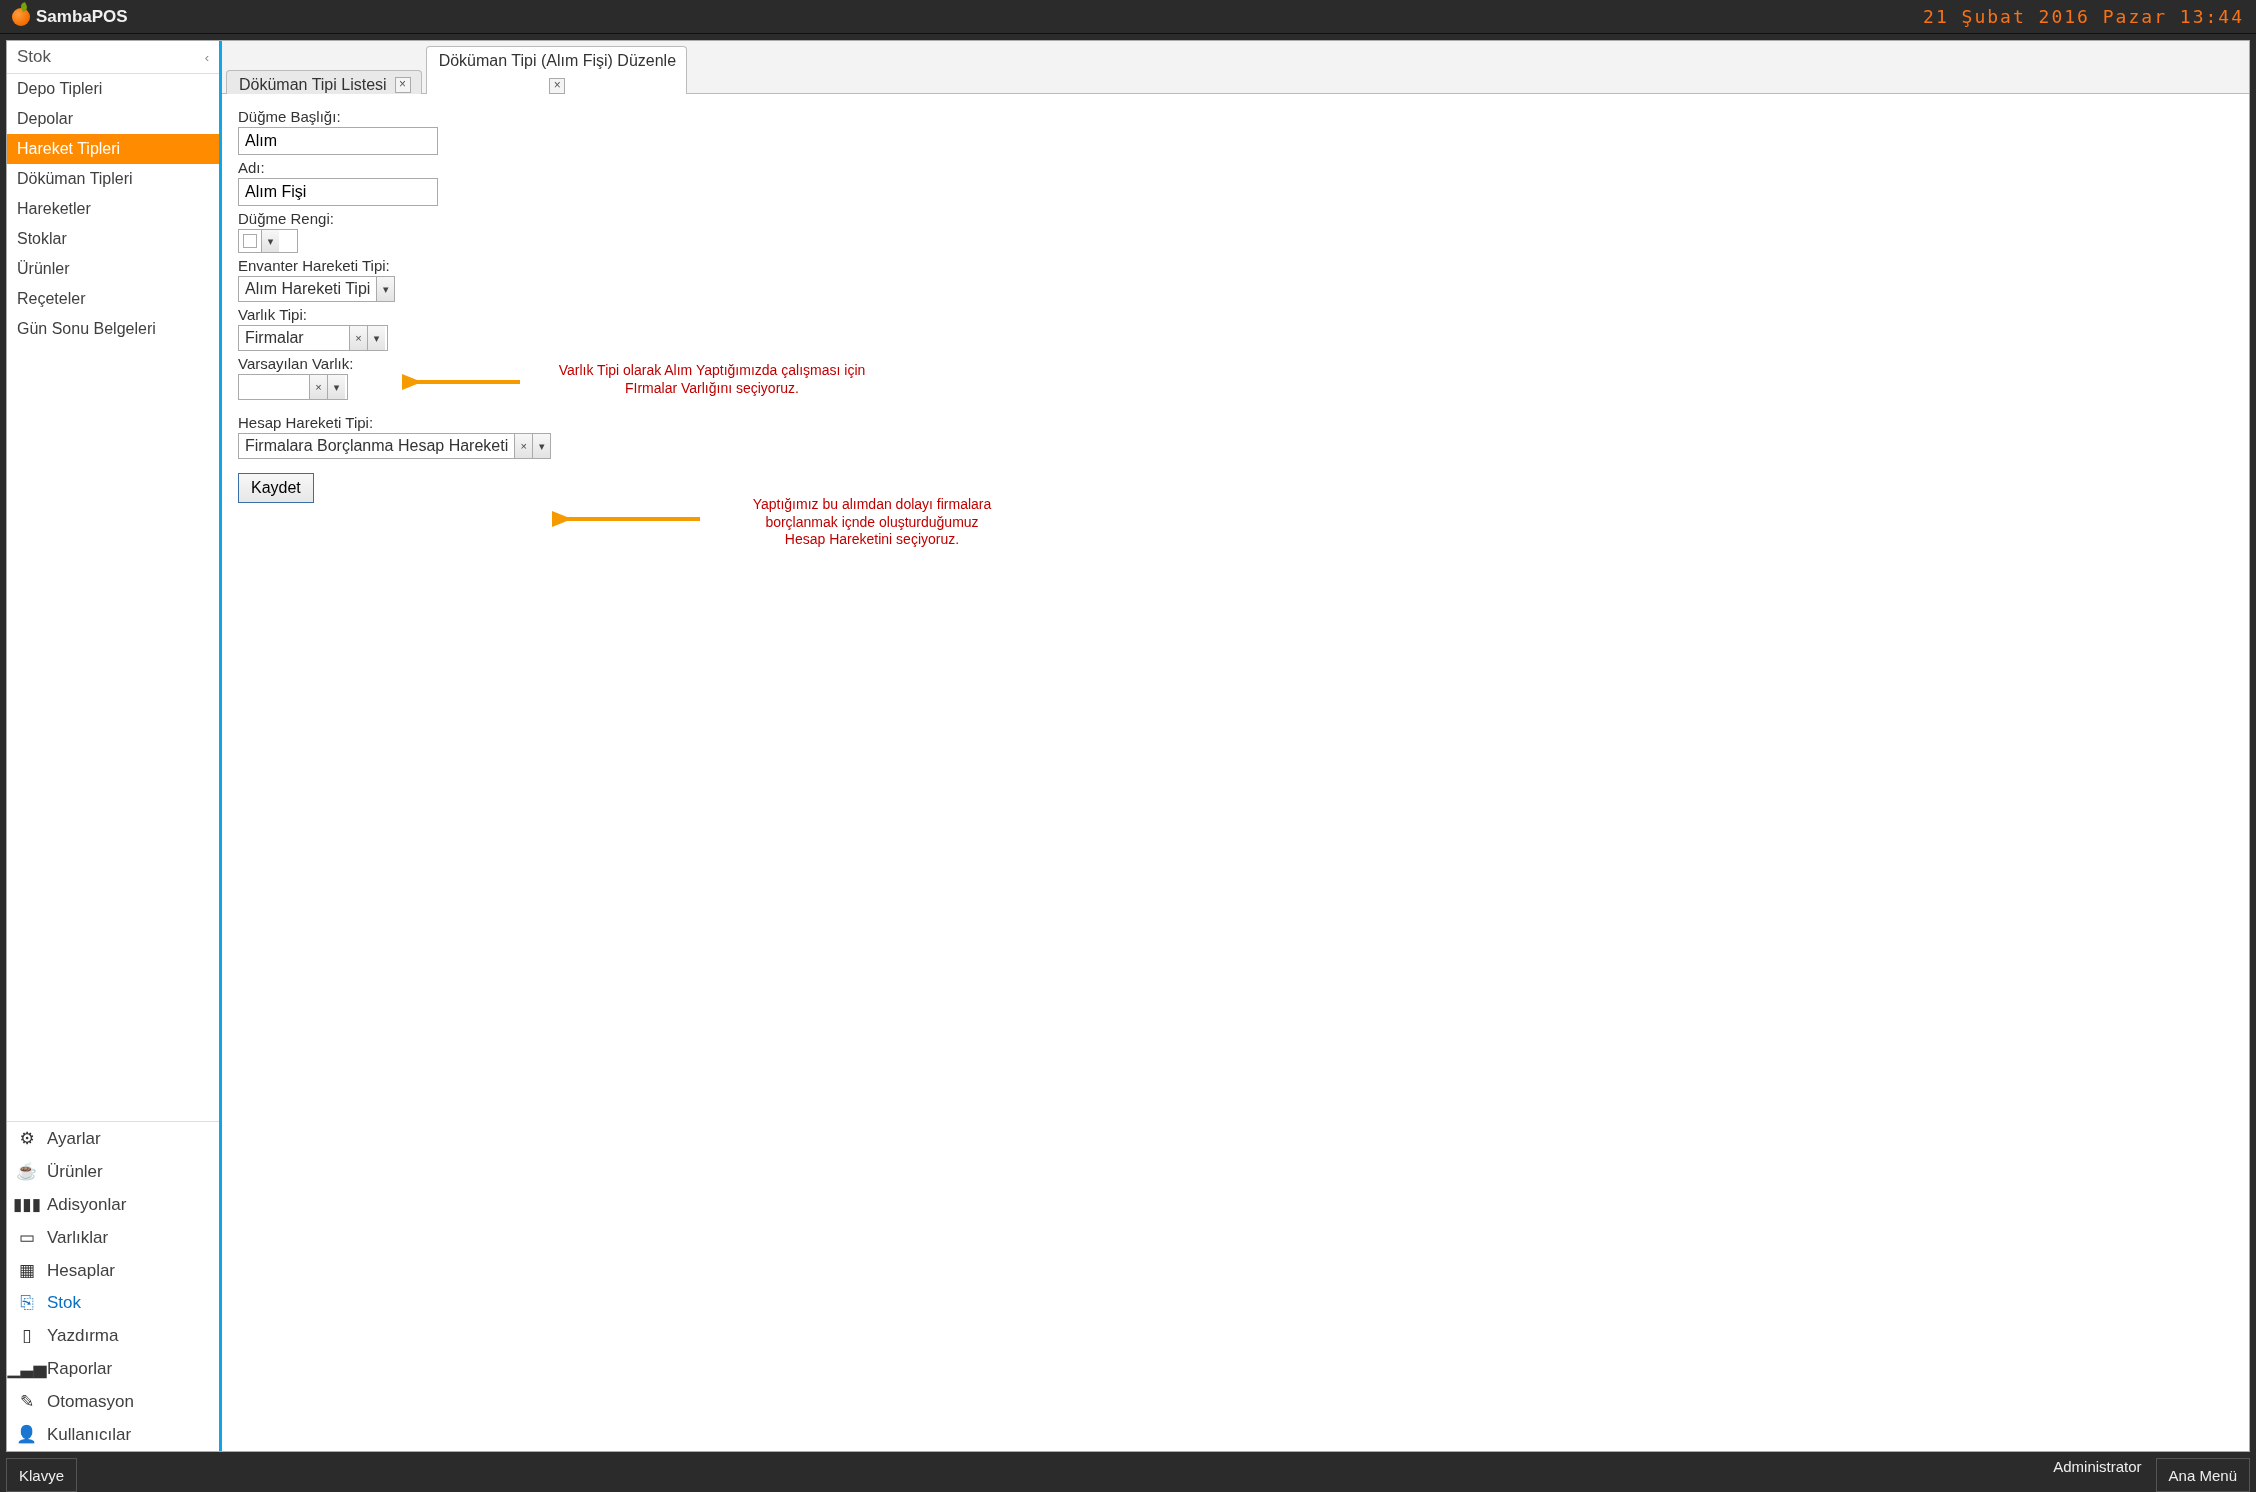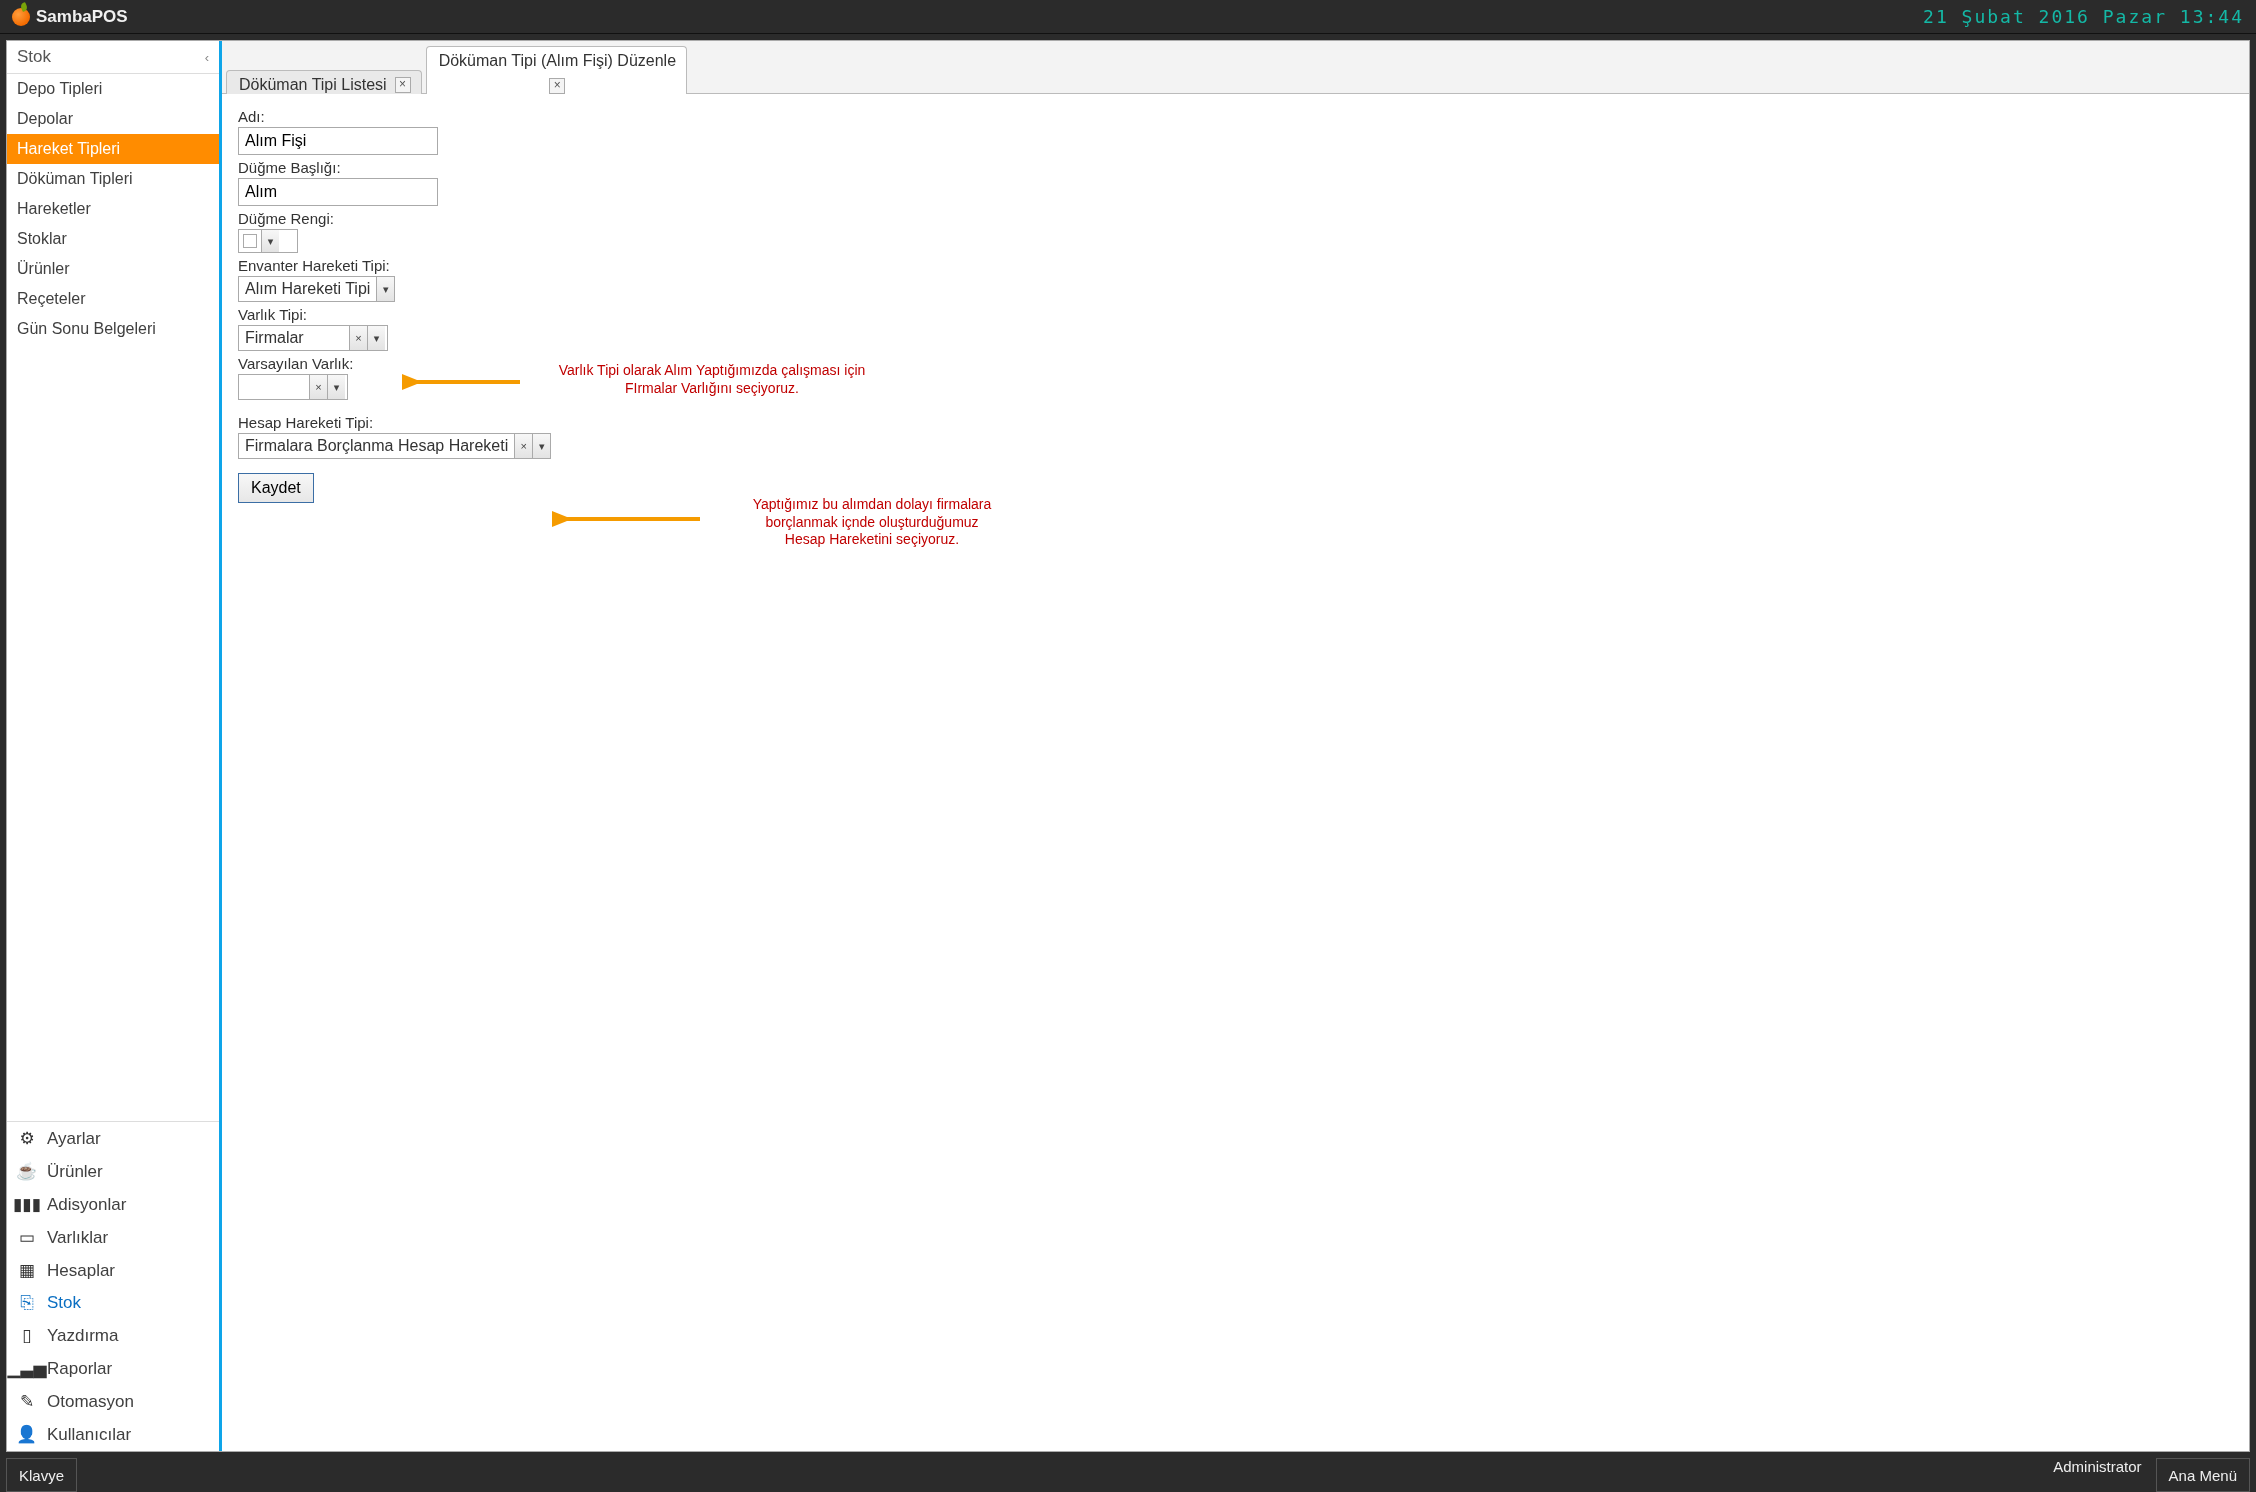--- a/index.html
+++ b/index.html
@@ -17,21 +17,21 @@
     background: radial-gradient(circle at 35% 35%, #ff9d3c, #f36b00 70%);
     position: relative; display: inline-block;
   }
   .peach::before {
     content: ""; position: absolute; top: -5px; left: 9px;
     width: 6px; height: 8px; background: #7aa30a; border-radius: 60% 10% 60% 10%;
     transform: rotate(-25deg);
   }
   .titlebar .clock {
     margin-left: auto; font-family: "Consolas", monospace; letter-spacing: 2px;
-    color: #14b8a6; font-size: 18px;
+    color: #f97316; font-size: 18px;
   }
 
   .workspace {
     flex: 1; margin: 6px; background: #f3f3f3;
     border: 1px solid #aaa; display: flex; min-height: 0;
   }
 
   .sidebar {
     width: 215px; background: #fff; border-right: 3px solid #0ea5e9;
     display: flex; flex-direction: column;
@@ -207,27 +207,27 @@
       </div>
       <div class="tab active">
         <span>Döküman Tipi (Alım Fişi) Düzenle</span>
         <span class="close-x">×</span>
       </div>
     </div>
 
     <div class="form-area">
 
       <div class="form-row">
+        <label class="form-label">Düğme Başlığı:</label>
+        <input class="txt w200" value="Alım" style="">
+      </div>
+
+      <div class="form-row">
         <label class="form-label">Adı:</label>
         <input class="txt w200" value="Alım Fişi" style="">
-      </div>
-
-      <div class="form-row">
-        <label class="form-label">Düğme Başlığı:</label>
-        <input class="txt w200" value="Alım" style="">
       </div>
 
       <div class="form-row">
         <label class="form-label">Düğme Rengi:</label>
         <div class="combo small" style="width:60px;">
           <span class="val" style="padding:2px 2px;">
               <span class="color-swatch"></span>
             </span>
           <span class="btn-dd">▾</span>
         </div>

